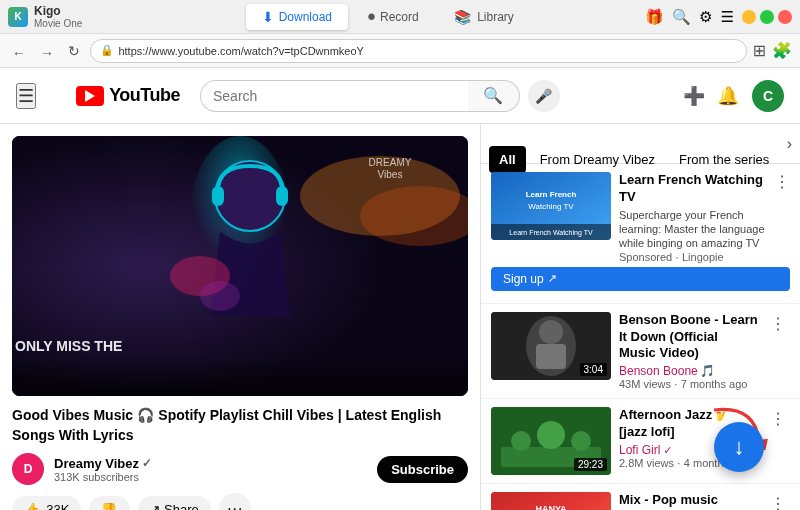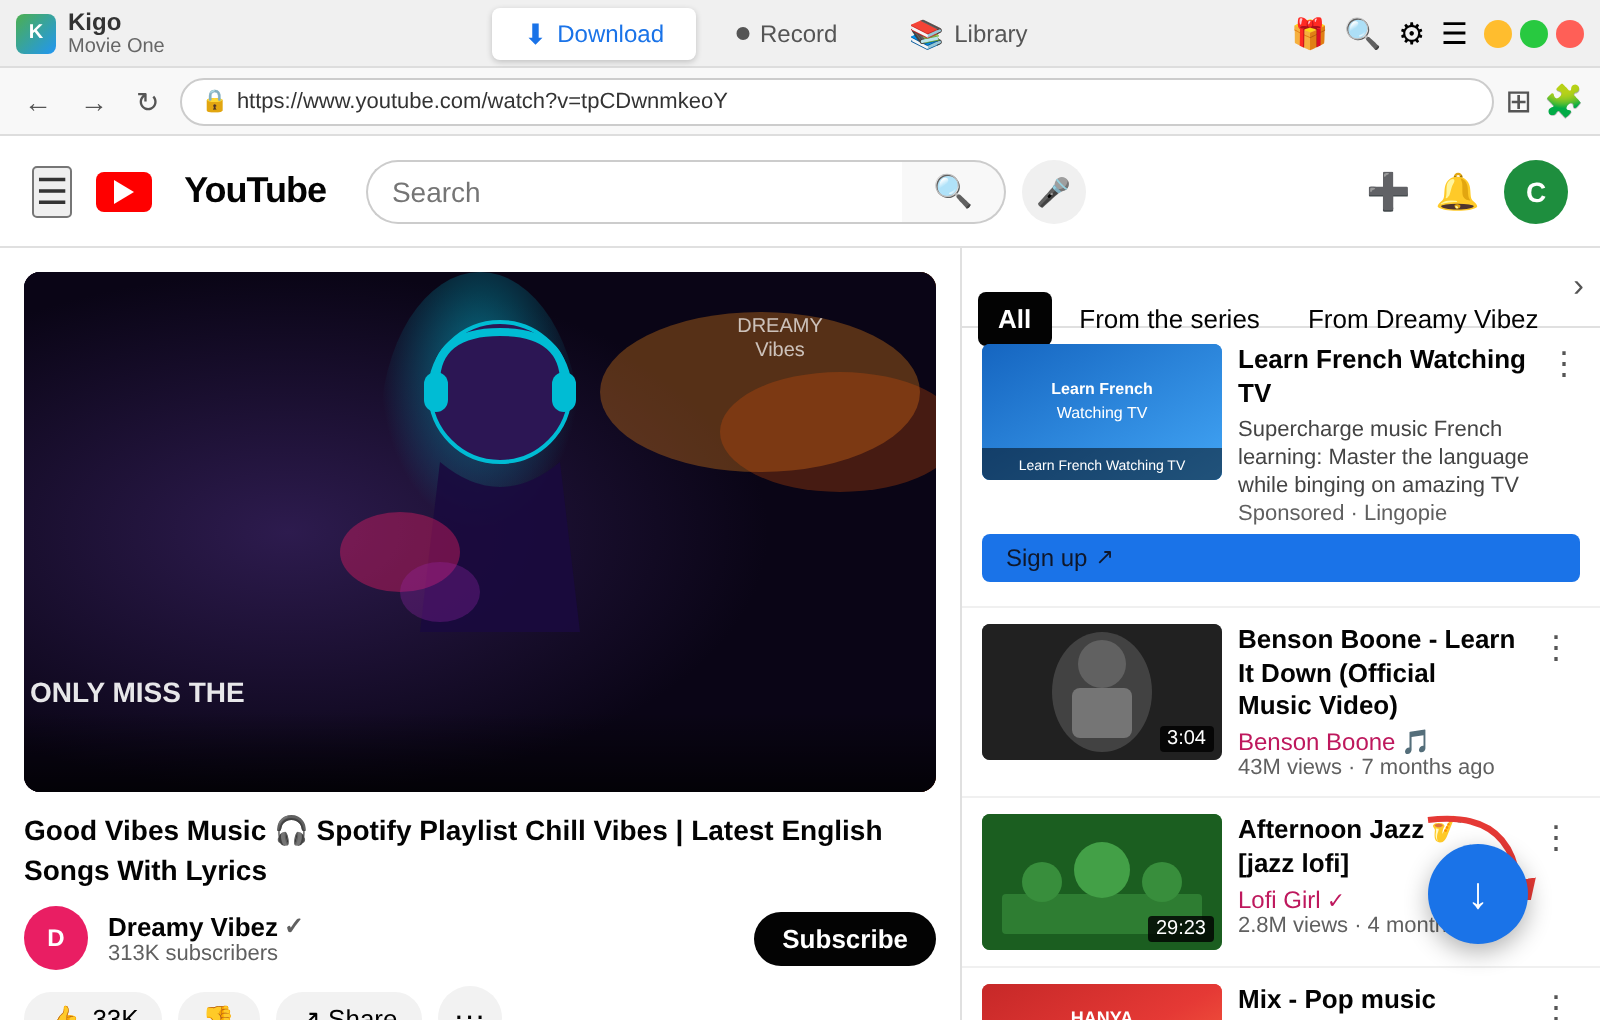--- a/index.html
+++ b/index.html
@@ -92,21 +92,21 @@
     .yt-header {
       height: 56px;
       background: #fff;
       border-bottom: 1px solid #e0e0e0;
       display: flex;
       align-items: center;
       padding: 0 16px;
       gap: 12px;
     }
     .hamburger { font-size: 18px; color: #333; cursor: pointer; }
-    .yt-logo { display: flex; align-items: center; gap: 16px; text-decoration: none; margin-right: 8px; }
+    .yt-logo { display: flex; align-items: center; gap: 5px; text-decoration: none; margin-right: 8px; margin-left: 28px; }
     .yt-logo-icon {
       width: 28px; height: 20px; background: #ff0000; border-radius: 4px;
       display: flex; align-items: center; justify-content: center;
     }
     .yt-logo-icon::after {
       content: '';
       border-left: 10px solid white;
       border-top: 6px solid transparent;
       border-bottom: 6px solid transparent;
     }
@@ -268,21 +268,21 @@
     .thumb-duration {
       position: absolute; bottom: 4px; right: 4px;
       background: rgba(0,0,0,0.8); color: white;
       font-size: 10px; padding: 1px 4px; border-radius: 2px;
     }
     .card-info { flex: 1; min-width: 0; }
     .card-title { font-size: 13px; font-weight: 600; color: #030303; line-height: 1.3; }
     .card-channel { font-size: 12px; color: #be185d; margin-top: 2px; display: flex; align-items: center; gap: 3px; }
     .card-meta { font-size: 11px; color: #606060; }
     .signup-btn {
-      background: #1a73e8; color: #0f172a;
+      background: #1a73e8; color: #ffffff;
       border: none; border-radius: 4px;
       padding: 5px 12px; font-size: 12px; cursor: pointer;
       margin: 4px 0;
       display: flex; align-items: center; gap: 4px;
     }
 
     
     .download-fab {
       position: absolute;
       bottom: 20px; right: 20px;
@@ -476,22 +476,22 @@
       </button>
       <button class="more-btn">···</button>
     </div>
 
   </div>
 
   <div class="sidebar" style="position:relative;">
 
     <div class="sidebar-tabs">
       <div class="sidebar-tab active">All</div>
+      <div class="sidebar-tab inactive">From Dreamy Vibez</div>
       <div class="sidebar-tab inactive">From the series</div>
-      <div class="sidebar-tab inactive">From Dreamy Vibez</div>
       <span class="tab-chevron">›</span>
     </div>
 
     <div class="sponsored-card">
       <div class="sponsored-card-inner">
         <div class="sponsored-thumb">
           <svg width="120" height="68" viewBox="0 0 120 68">
             <defs>
               <linearGradient id="frenchGrad" x1="0%" y1="0%" x2="100%" y2="100%">
                 <stop offset="0%" stop-color="#1565c0"></stop>
@@ -500,21 +500,21 @@
             </defs>
             <rect width="120" height="68" fill="url(#frenchGrad)"></rect>
             <text x="60" y="25" text-anchor="middle" fill="white" font-size="8" font-weight="700">Learn French</text>
             <text x="60" y="37" text-anchor="middle" fill="white" font-size="8">Watching TV</text>
             <rect x="0" y="52" width="120" height="16" fill="rgba(0,0,0,0.5)"></rect>
             <text x="60" y="63" text-anchor="middle" fill="white" font-size="7">Learn French Watching TV</text>
           </svg>
         </div>
         <div class="card-info">
           <div class="card-title">Learn French Watching TV</div>
-          <div class="card-channel" style="font-size:11px; color:#444; line-height:1.3; margin-top:2px;">Supercharge music French learning: Master the language while binging on amazing TV</div>
+          <div class="card-channel" style="font-size:11px; color:#444; line-height:1.3; margin-top:2px;">Supercharge your French learning: Master the language while binging on amazing TV</div>
           <div class="card-meta">
             <span>Sponsored · Lingopie</span>
           </div>
         </div>
         <span style="font-size:16px; color:#555; cursor:pointer; align-self:flex-start;">⋮</span>
       </div>
       <button class="signup-btn">
         <span>Sign up</span>
         <span style="font-size:11px;">↗</span>
       </button>

